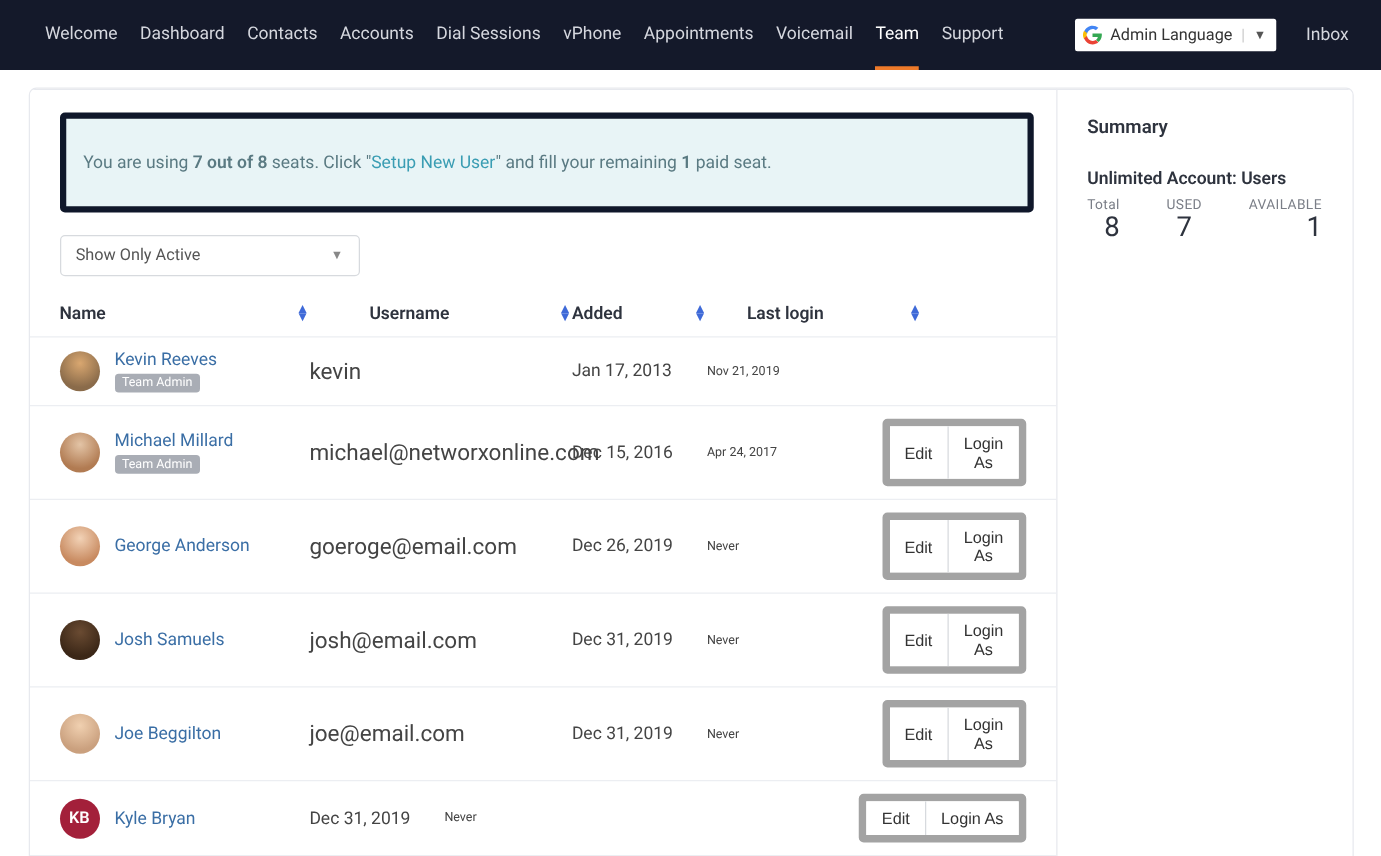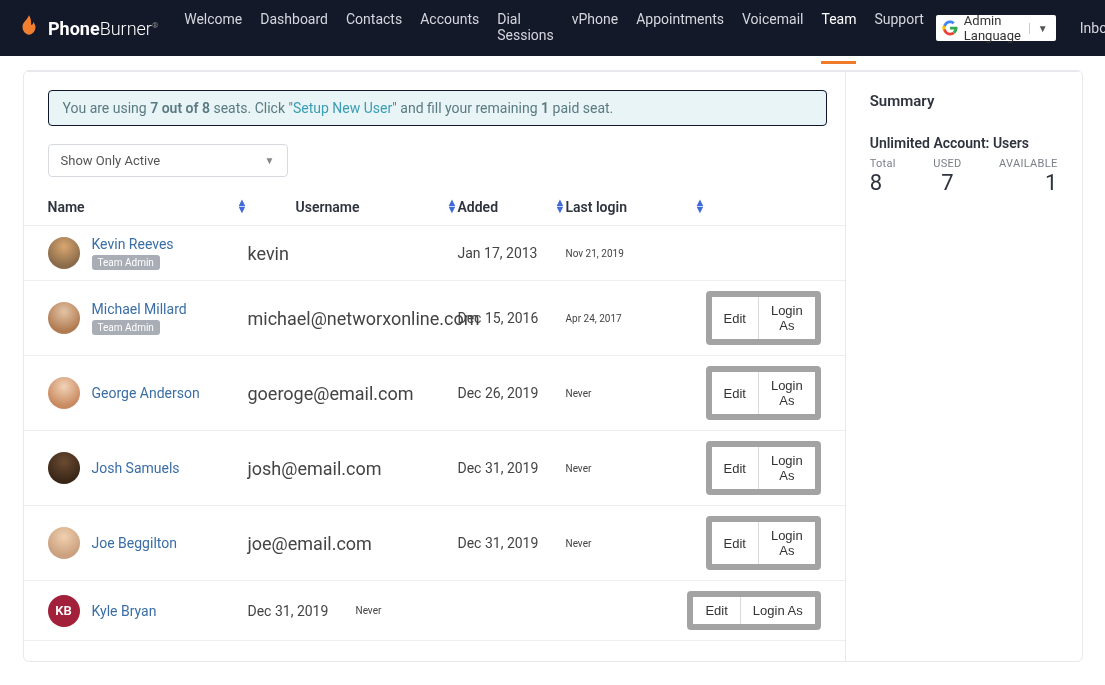--- a/index.html
+++ b/index.html
@@ -130,23 +130,23 @@
   }
   .side-col {
     width: 250px;
     border-left: 1px solid #e7e9ee;
     border-top: 1px solid #e7e9ee;
     padding: 20px 24px;
   }
   .alert {
     margin: 18px 18px 18px 24px;
     background: #e8f4f6;
-    border: 1px solid #0f172a;
+    border: 5px solid #0f172a;
     border-radius: 4px;
-    padding: 9px 14px;
+    padding: 27px 14px;
     font-size: 14px;
     color: #5a7a82;
   }
   .alert .strong { font-weight: 600; }
   .alert .link { color: #3a9db3; }
   .filter-row {
     padding: 0 24px 12px 24px;
   }
   .select-box {
     border: 1px solid #d7dade;
@@ -170,21 +170,21 @@
     display: flex;
     padding: 10px 24px;
     font-size: 14px;
     font-weight: 600;
     color: #2e333e;
     border-bottom: 1px solid #eceef2;
   }
   .col-name { width: 200px; display:flex; align-items:center; gap:6px;}
   .col-user { width: 210px; display:flex; align-items:center; gap:6px;padding-left:48px;}
   .col-added { width: 108px; display:flex; align-items:center; gap:6px;}
-  .col-login { width: 140px; display:flex; align-items:center; gap:6px;}
+  .col-login { width: 140px; display:flex; align-items:center; gap:6px;margin-left:32px;}
   .col-actions { flex: 1; text-align: right; }
   .sort-icon {
     color: #3f6ad8;
     font-size: 11px;
     line-height: 0.6;
   }
   .tbl-row {
     display: flex;
     align-items: center;
     padding: 10px 24px;
@@ -256,21 +256,21 @@
     font-size: 14px;
     font-weight: 600;
     color: #2e333e;
     margin-bottom: 6px;
   }
   .summary-row {
     display: flex;
     justify-content: space-between;
   }
   .summary-cell {
-    text-align: left;
+    text-align: right;
   }
   .summary-cell.right { text-align: right; }
   .summary-cell.center { text-align: center; }
   .summary-label {
     font-size: 11px;
     color: #7a7e87;
     letter-spacing: 0.3px;
   }
   .summary-value {
     font-size: 22px;
@@ -282,30 +282,20 @@
   .av2 { background: radial-gradient(circle at 50% 30%, #e3c4a6, #b17b52 70%); }
   .av3 { background: radial-gradient(circle at 50% 30%, #f2d2b6, #c88a60 70%); }
   .av4 { background: radial-gradient(circle at 50% 30%, #6a4b32, #3b2717 70%); }
   .av5 { background: radial-gradient(circle at 50% 30%, #f0d0b0, #caa07e 70%); }
   .av-kb { background: #a3203a; }
 </style>
 </head>
 <body>
 
 <div class="topnav">
-  <div class="logo">
-    <span>
-      <svg viewBox="0 0 24 24" fill="#f07f30">
-          <path d="M12 2C10 7 6 8 6 13c0 4 3 7 6 7s6-3 6-7c0-2-1-3-2-5 0 2-1 3-2 3 0-3 0-6-2-9z"></path>
-        </svg>
-    </span>
-    <span>
-      <span class="logo-text-bold">Phone</span><span class="logo-text-light">Burner</span><span class="logo-tm">®</span>
-    </span>
-  </div>
   <div class="navitems" id="nav-container">
       <a>Welcome</a>
       <a>Dashboard</a>
       <a>Contacts</a>
       <a>Accounts</a>
       <a>Dial Sessions</a>
       <a>vPhone</a>
       <a>Appointments</a>
       <a>Voicemail</a>
       <a class="active">Team</a>

